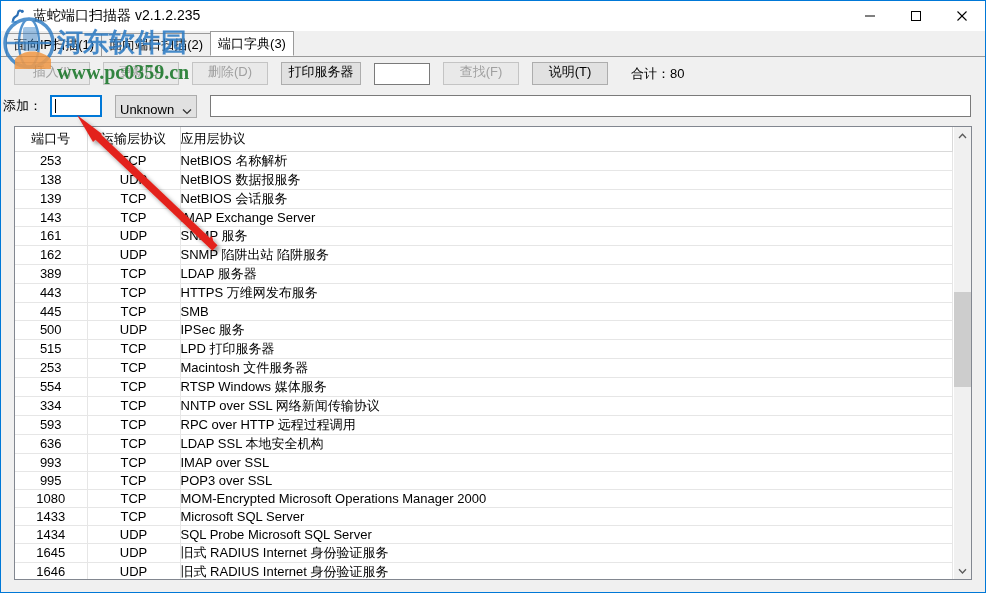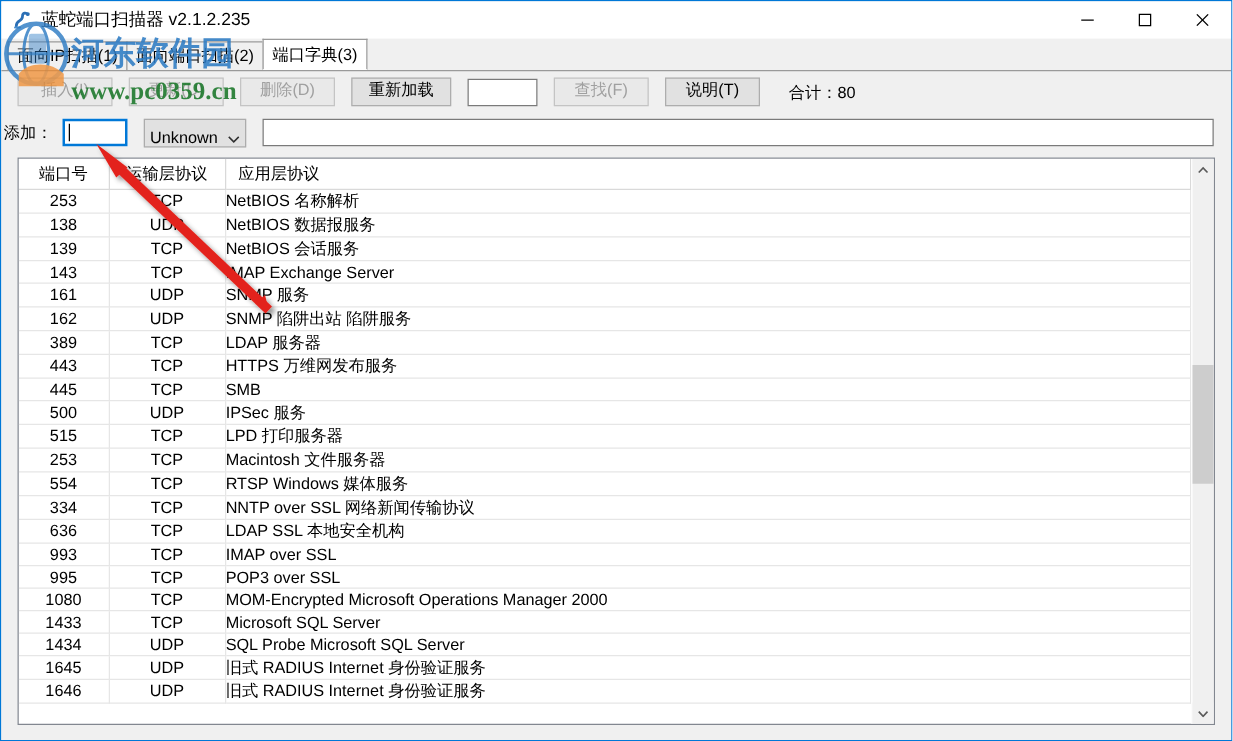--- a/index.html
+++ b/index.html
@@ -257,21 +257,21 @@
     height: 24px;
     background: #ffffff;
     border-right: 1px solid #d9d9d9;
     border-bottom: 1px solid #d9d9d9;
     padding: 0;
     box-sizing: border-box;
     font-size: 13px;
   }
   table.grid th.c1 { text-align: center; }
   table.grid th.c2 { text-align: center; }
-  table.grid th.c3 { text-align: left; padding-left: 10px; }
+  table.grid th.c3 { text-align: left; padding-left: 0; }
   table.grid td {
     height: 18px;
     border-right: 1px solid #e6e6e6;
     border-bottom: 1px solid #e6e6e6;
     padding: 0;
     box-sizing: border-box;
     white-space: nowrap;
     overflow: hidden;
   }
   td.c1 { text-align: center; }
@@ -370,21 +370,21 @@
     <div class="tab">面向端口扫描(2)</div>
     <div class="tab active">端口字典(3)</div>
   </div>
 
   <div id="panel">
 
     <div id="toolbar">
       <div class="tb-btn disabled">插入(I)</div>
       <div class="tb-btn disabled">更新(U)</div>
       <div class="tb-btn disabled">删除(D)</div>
-      <div class="tb-btn wide">重新加载</div>
+      <div class="tb-btn wide">打印服务器</div>
       <div id="find-input"></div>
       <div class="tb-btn disabled">查找(F)</div>
       <div class="tb-btn">说明(T)</div>
       <div id="total-text">合计：80</div>
     </div>
 
     <div id="addrow">
       <div id="add-label">添加：</div>
       <div id="add-port-input">
         <span></span>
@@ -481,20 +481,25 @@
                 <td class="c1">554</td>
                 <td class="c2">TCP</td>
                 <td class="c3">RTSP Windows 媒体服务</td>
               </tr>
               <tr>
                 <td class="c1">334</td>
                 <td class="c2">TCP</td>
                 <td class="c3">NNTP over SSL 网络新闻传输协议</td>
               </tr>
               <tr>
+                <td class="c1">593</td>
+                <td class="c2">TCP</td>
+                <td class="c3">RPC over HTTP 远程过程调用</td>
+              </tr>
+              <tr>
                 <td class="c1">636</td>
                 <td class="c2">TCP</td>
                 <td class="c3">LDAP SSL 本地安全机构</td>
               </tr>
               <tr>
                 <td class="c1">993</td>
                 <td class="c2">TCP</td>
                 <td class="c3">IMAP over SSL</td>
               </tr>
               <tr>

